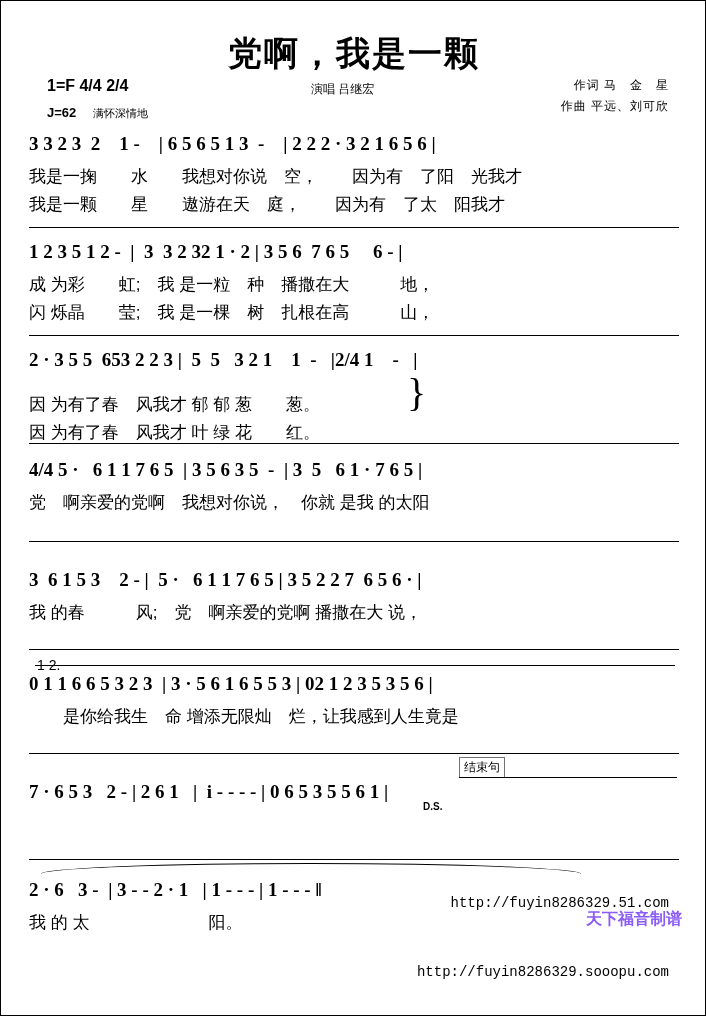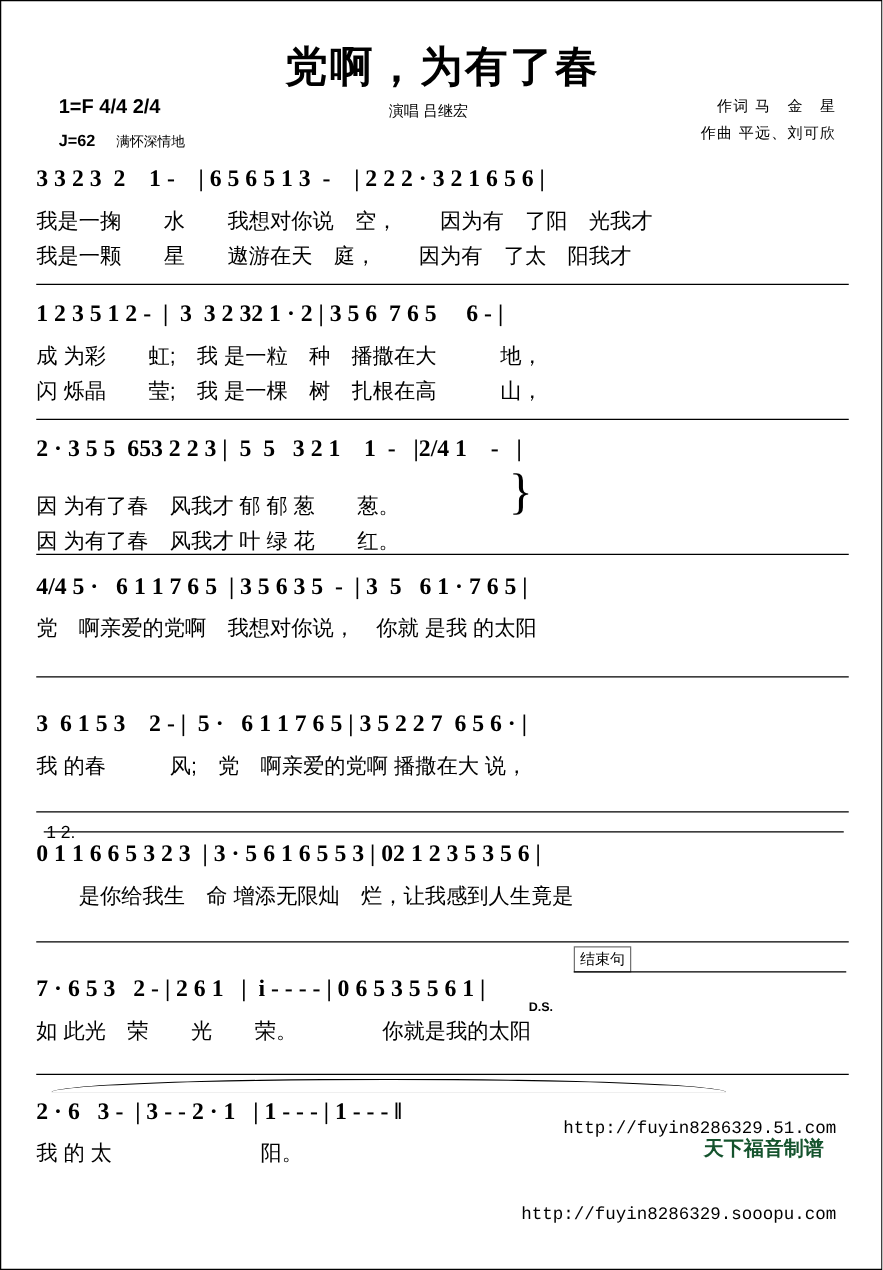--- a/index.html
+++ b/index.html
@@ -130,26 +130,26 @@
     padding: 1px 4px;
   }
   .ds-mark {
     position: absolute;
     font-size: 10px;
     font-family: "Liberation Sans", sans-serif;
     font-weight: bold;
   }
   .footer-maker {
     position: absolute;
-    right: 46px;
+    right: 23px;
     top: 908px;
     font-size: 16px;
     font-weight: bold;
     font-family: "Liberation Sans", sans-serif;
-    color: #14532d;
+    color: #8b5cf6;
   }
   .footer-url1 {
     position: absolute;
     right: 36px;
     top: 894px;
     font-size: 14px;
     font-family: Liberation Mono, monospace;
   }
   .footer-url2 {
     position: absolute;
@@ -163,21 +163,21 @@
     font-size: 40px;
     line-height: 40px;
     font-family: "Liberation Serif", serif;
   }
 </style>
 </head>
 <body>
 
 <div class="page">
 
-  <div class="title">党啊，为有了春</div>
+  <div class="title">党啊，我是一颗</div>
   <div class="key-sig">1=F 4/4 2/4</div>
   <div class="tempo">J=62</div>
   <div class="mood">满怀深情地</div>
   <div class="singer">演唱 吕继宏</div>
   <div class="credit-lyric">作词 马　金　星</div>
   <div class="credit-music">作曲 平远、刘可欣</div>
 
   <div class="system" style="top:130px;">
     <div class="notes-row">3 3 2 3  2    1 -    | 6 5 6 5 1 3  -    | 2 2 2 · 3 2 1 6 5 6 |</div>
     <div class="lyric-row" style="margin-top:6px;">我是一掬　　水　　我想对你说　空，　　因为有　了阳　光我才</div>
@@ -217,21 +217,20 @@
   <div class="system" style="top:670px;">
     <div class="notes-row">0 1 1 6 6 5 3 2 3  | 3 · 5 6 1 6 5 5 3 | 02 1 2 3 5 3 5 6 |</div>
     <div class="lyric-row" style="margin-top:6px;">　　是你给我生　命 增添无限灿　烂，让我感到人生竟是</div>
   </div>
   <div class="rule" style="left:28px; top:752px; width:650px;"></div>
 
   <div class="end-box" style="left:458px; top:756px;">结束句</div>
   <div class="rule" style="left:458px; top:776px; width:218px;"></div>
   <div class="system" style="top:778px;">
     <div class="notes-row">7 · 6 5 3   2 - | 2 6 1   |  i - - - - | 0 6 5 3 5 5 6 1 |</div>
-    <div class="lyric-row" style="margin-top:6px;">如 此光　荣　　光　　荣。　　　　你就是我的太阳</div>
   </div>
   <div class="ds-mark" style="left:422px; top:800px;">D.S.</div>
   <div class="rule" style="left:28px; top:858px; width:650px;"></div>
 
   <div class="arc" style="left:40px; top:862px; width:540px;"></div>
   <div class="system" style="top:876px;">
     <div class="notes-row">2 · 6   3 -  | 3 - - 2 · 1   | 1 - - - | 1 - - - ‖</div>
     <div class="lyric-row" style="margin-top:6px;">我 的 太　　　　　　　阳。</div>
   </div>
 

